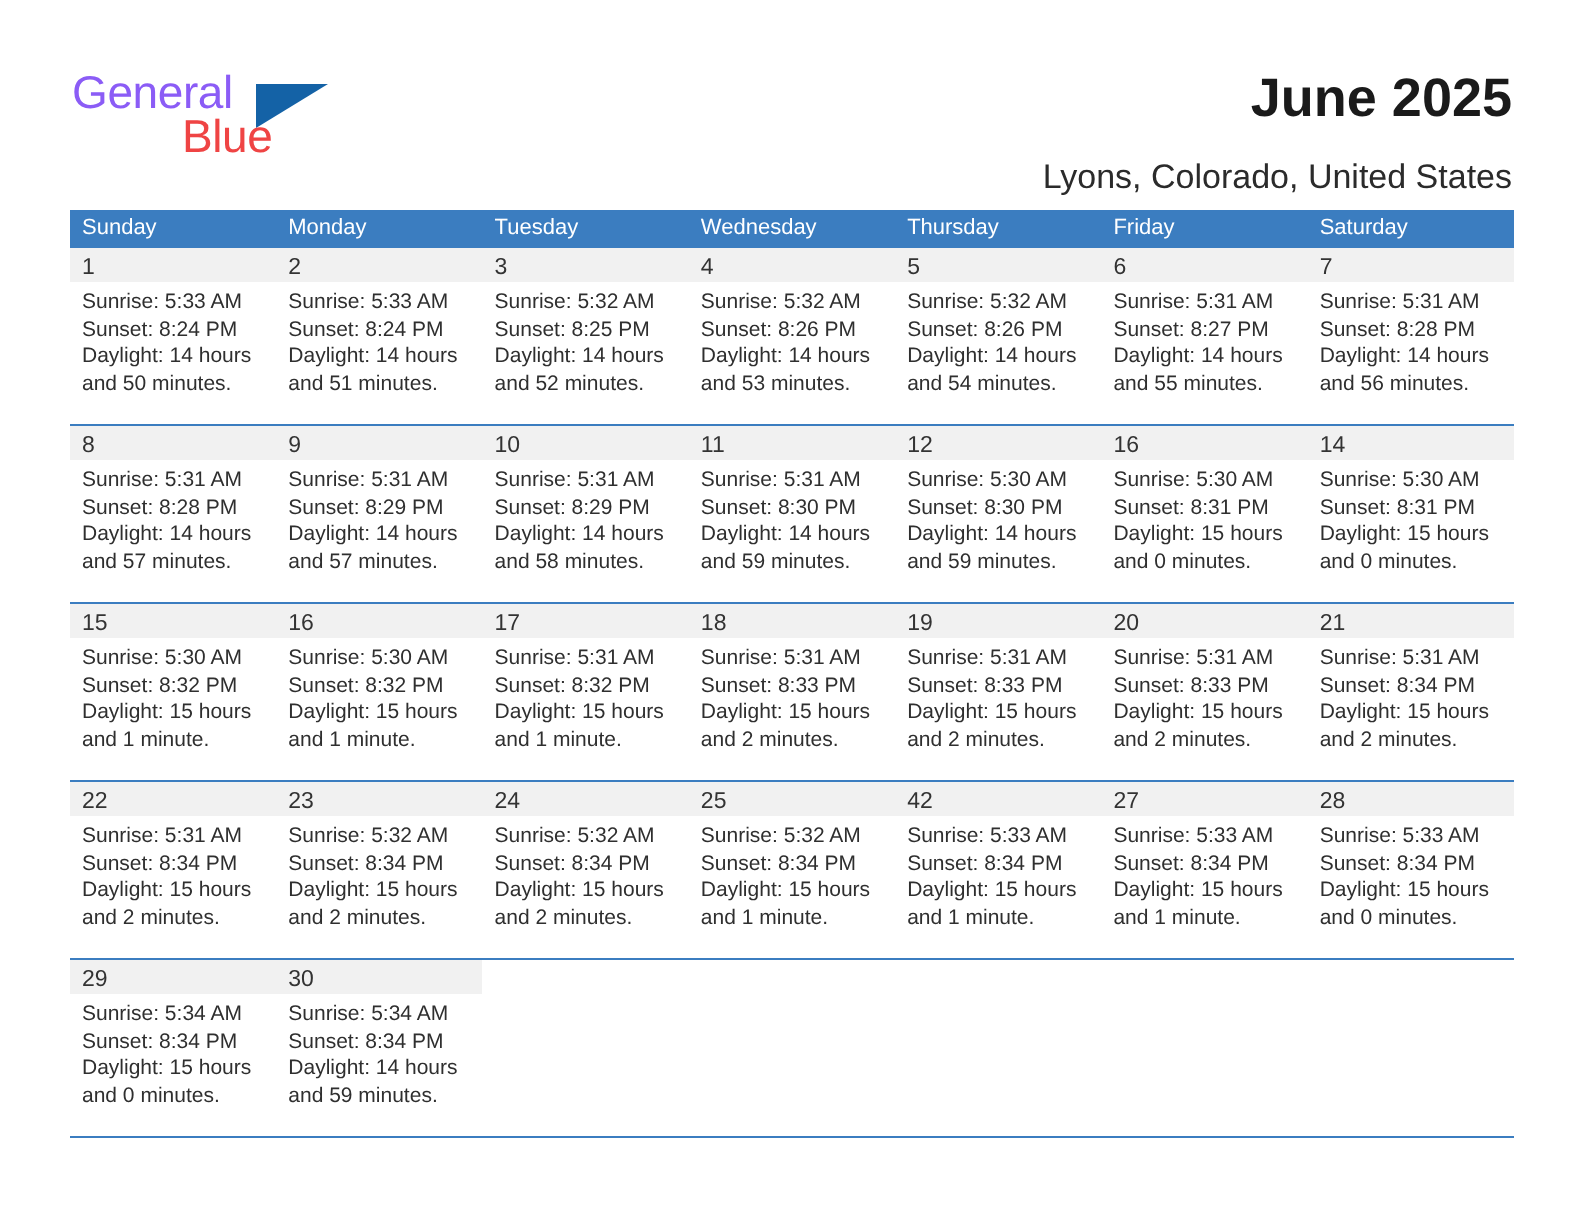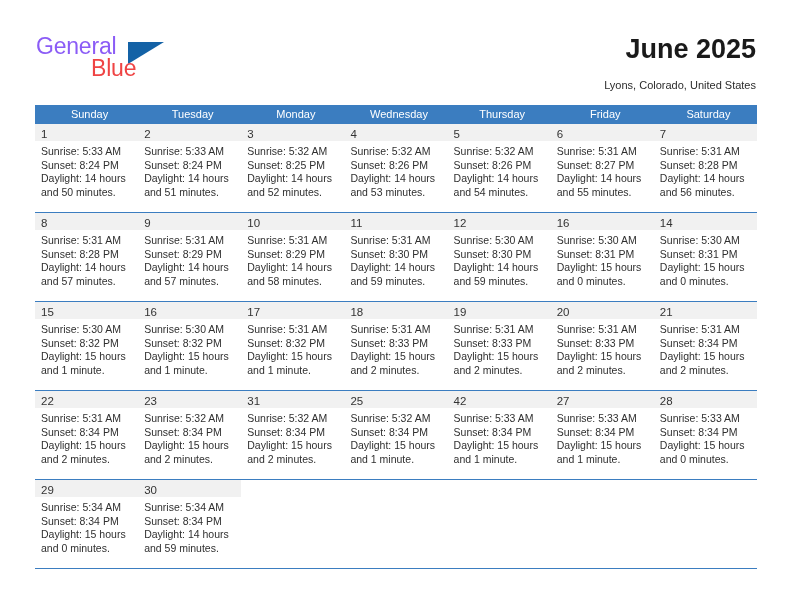--- a/index.html
+++ b/index.html
@@ -73,21 +73,21 @@
     font-size: 27px;
     color: #1a1a1a;
     text-align: right;
     white-space: nowrap;
     font-weight: bold;
   }
   .subtitle {
     position: absolute;
     right: 36px;
     top: 79px;
-    font-size: 11px;
+    font-size: 17px;
     color: #2b2b2b;
     text-align: right;
     white-space: nowrap;
   }
 
   
   .calendar {
     position: absolute;
     left: 35px;
     top: 105px;
@@ -101,21 +101,20 @@
     height: 19px;
   }
   .weekday {
     flex: 1 1 0;
     color: #ffffff;
     font-size: 11px;
     line-height: 19px;
     padding-left: 6px;
     box-sizing: border-box;
     white-space: nowrap;
-    text-align: center;
   }
 
   .week {
     display: flex;
     width: 100%;
     border-bottom: 1px solid #3b7dc0;
     box-sizing: border-box;
   }
   .week.last { border-bottom: 1px solid #3b7dc0; }
 
@@ -165,22 +164,22 @@
       <span class="logo-blue">Blue</span>
     </div>
 
     <div class="title">June 2025</div>
     <div class="subtitle">Lyons, Colorado, United States</div>
   </div>
 
   <div class="calendar">
     <div class="weekdays">
       <div class="weekday">Sunday</div>
+      <div class="weekday">Monday</div>
       <div class="weekday">Tuesday</div>
-      <div class="weekday">Monday</div>
       <div class="weekday">Wednesday</div>
       <div class="weekday">Thursday</div>
       <div class="weekday">Friday</div>
       <div class="weekday">Saturday</div>
     </div>
 
     <div id="weeks-container">
         <div class="week">
           <div class="cell filled">
             <div class="daynum-band"><span class="daynum">1</span></div>
@@ -389,21 +388,21 @@
           <div class="cell filled">
             <div class="daynum-band"><span class="daynum">23</span></div>
             <div class="cell-body">
               <div class="cell-line">Sunrise: 5:32 AM</div>
               <div class="cell-line">Sunset: 8:34 PM</div>
               <div class="cell-line">Daylight: 15 hours</div>
               <div class="cell-line">and 2 minutes.</div>
             </div>
           </div>
           <div class="cell filled">
-            <div class="daynum-band"><span class="daynum">31</span></div>
+            <div class="daynum-band"><span class="daynum">24</span></div>
             <div class="cell-body">
               <div class="cell-line">Sunrise: 5:32 AM</div>
               <div class="cell-line">Sunset: 8:34 PM</div>
               <div class="cell-line">Daylight: 15 hours</div>
               <div class="cell-line">and 2 minutes.</div>
             </div>
           </div>
           <div class="cell filled">
             <div class="daynum-band"><span class="daynum">25</span></div>
             <div class="cell-body">

